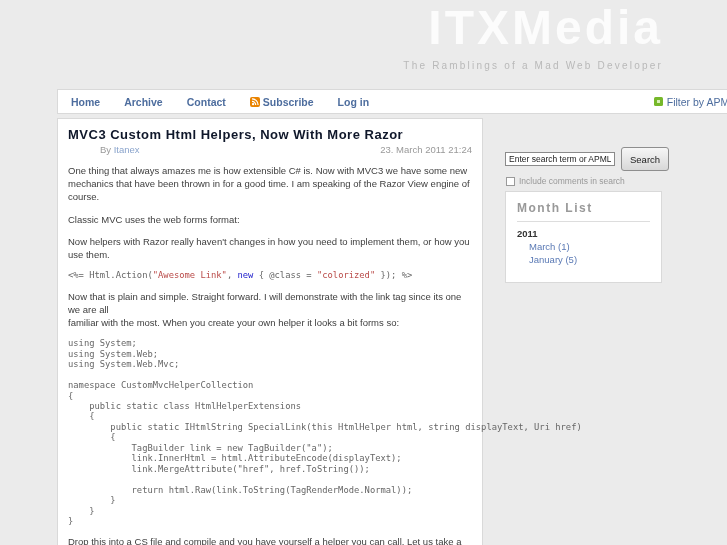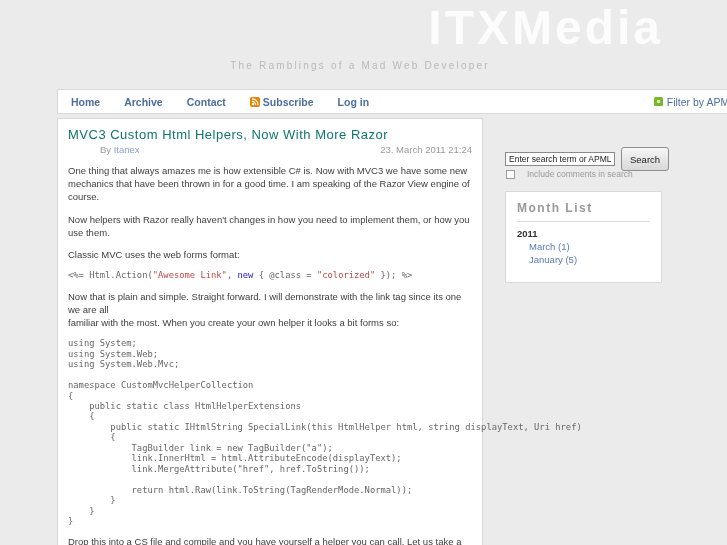--- a/index.html
+++ b/index.html
@@ -13,21 +13,21 @@
 
   
   .site-header { position:absolute; left:57px; width:606px; top:0; text-align:right; }
   .site-title {
     margin-top:2px;
     font-size:48px; font-weight:bold; letter-spacing:3px;
     color:#fcfcfc; line-height:52px;
   }
   .site-tagline {
     margin-top:6px;
-    font-size:10px; letter-spacing:2.2px; color:#b9b9b9;text-align:center;
+    font-size:10px; letter-spacing:2.2px; color:#b9b9b9;
   }
 
   
   .navbar {
     position:absolute; left:57px; top:89px; width:692px; height:25px;
     background:#ffffff; border:1px solid #d9d9d9;
     display:flex; align-items:center; padding:0 13px;
   }
   .navbar a { text-decoration:none; }
   .nav-link {
@@ -40,22 +40,22 @@
   }
   .rss-icon svg, .apml-icon svg { display:block; }
 
   
   .post-box {
     position:absolute; left:57px; top:118px; width:426px; height:600px;
     background:#ffffff; border:1px solid #d9d9d9;
     padding:8px 10px;
   }
   .post-title {
-    font-size:13px; font-weight:normal; letter-spacing:0.5px;
-    color:#0f766e; line-height:15px; text-decoration:none; display:block;
+    font-size:13px; font-weight:bold; letter-spacing:0.5px;
+    color:#0f172a; line-height:15px; text-decoration:none; display:block;
   }
   .byline {
     display:flex; justify-content:space-between; align-items:center;
     margin-top:2px; font-size:9.5px; color:#999999;padding-left:32px;
   }
   .byline a { color:#8aa4cc; text-decoration:none; }
   .post-body p {
     margin:9px 0; font-size:9.5px; line-height:13.2px; color:#404040;
     white-space:pre-line;
   }
@@ -77,21 +77,21 @@
     font-family:"Liberation Sans", sans-serif;
   }
   .search-button {
     margin-left:6px; height:24px; padding:0 8px;
     font-size:9.5px; color:#222222;
     background:linear-gradient(#f6f6f6,#d8d8d8);
     border:1px solid #8e8e8e; border-radius:3px;
     font-family:"Liberation Sans", sans-serif;
   }
   .checkbox-row {
-    position:absolute; left:506px; top:169px; display:flex; align-items:center; gap:12px;
+    position:absolute; left:506px; top:176px; display:flex; align-items:center; gap:4px;
     font-size:8.5px; color:#999999;
   }
   .checkbox {
     width:9px; height:9px; background:#ffffff; border:1px solid #9a9a9a; flex:none;
   }
   .month-box {
     position:absolute; left:505px; top:191px; width:157px;
     background:#ffffff; border:1px solid #d9d9d9;
     padding:9px 11px 16px;
   }
@@ -149,22 +149,22 @@
     <span>
       <span>By</span>
       <a href="#">Itanex</a>
     </span>
     <span>23. March 2011 21:24</span>
   </div>
 
   <div class="post-body">
     <p>One thing that always amazes me is how extensible C# is. Now with MVC3 we have some new
 mechanics that have been thrown in for a good time. I am speaking of the Razor View engine of course.</p>
+    <p>Classic MVC uses the web forms format:</p>
     <p>Now helpers with Razor really haven't changes in how you need to implement them, or how you use them.</p>
-    <p>Classic MVC uses the web forms format:</p>
 
     <div class="codeline"><span class="tok-plain">&lt;%= Html.Action(</span><span class="tok-string">"Awesome Link"</span><span class="tok-plain">, </span><span class="tok-keyword">new</span><span class="tok-plain"> { @class = </span><span class="tok-string">"colorized"</span><span class="tok-plain"> }); %&gt;</span></div>
 
     <p>Now that is plain and simple. Straight forward. I will demonstrate with the link tag since its one we are all
 familiar with the most. When you create your own helper it looks a bit forms so:</p>
 
     <pre class="codeblock">using System;
 using System.Web;
 using System.Web.Mvc;
 

